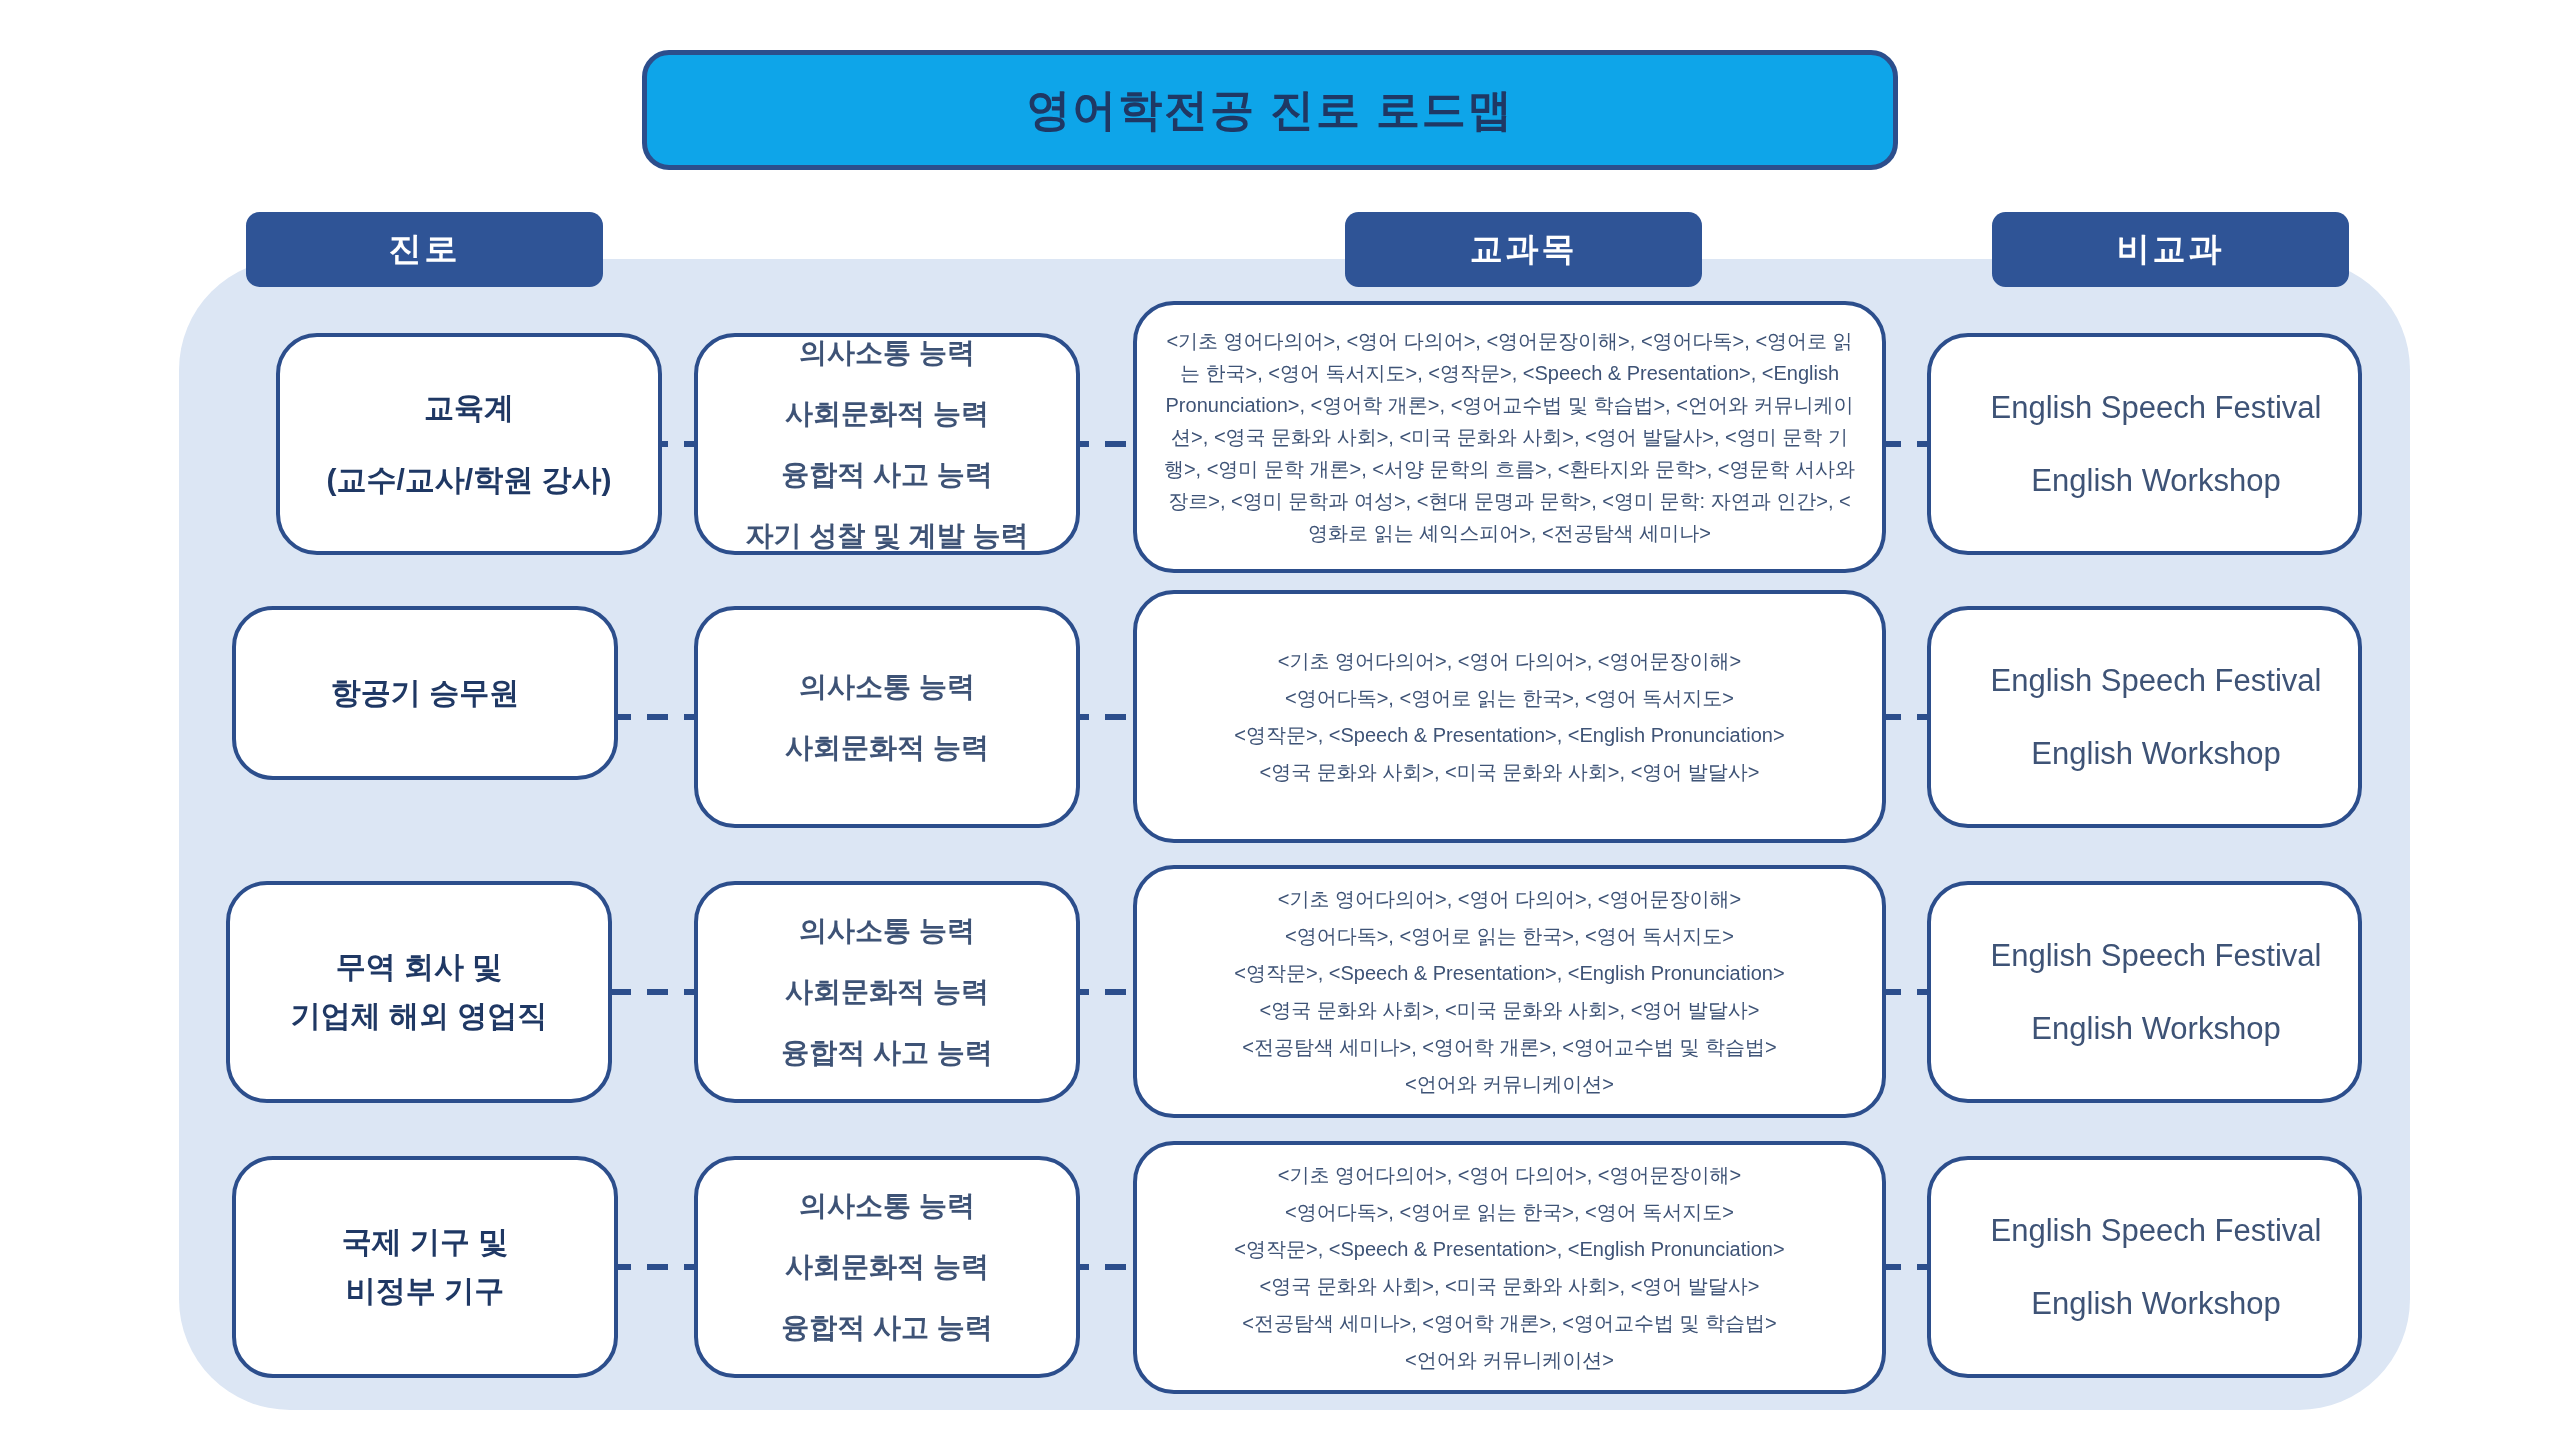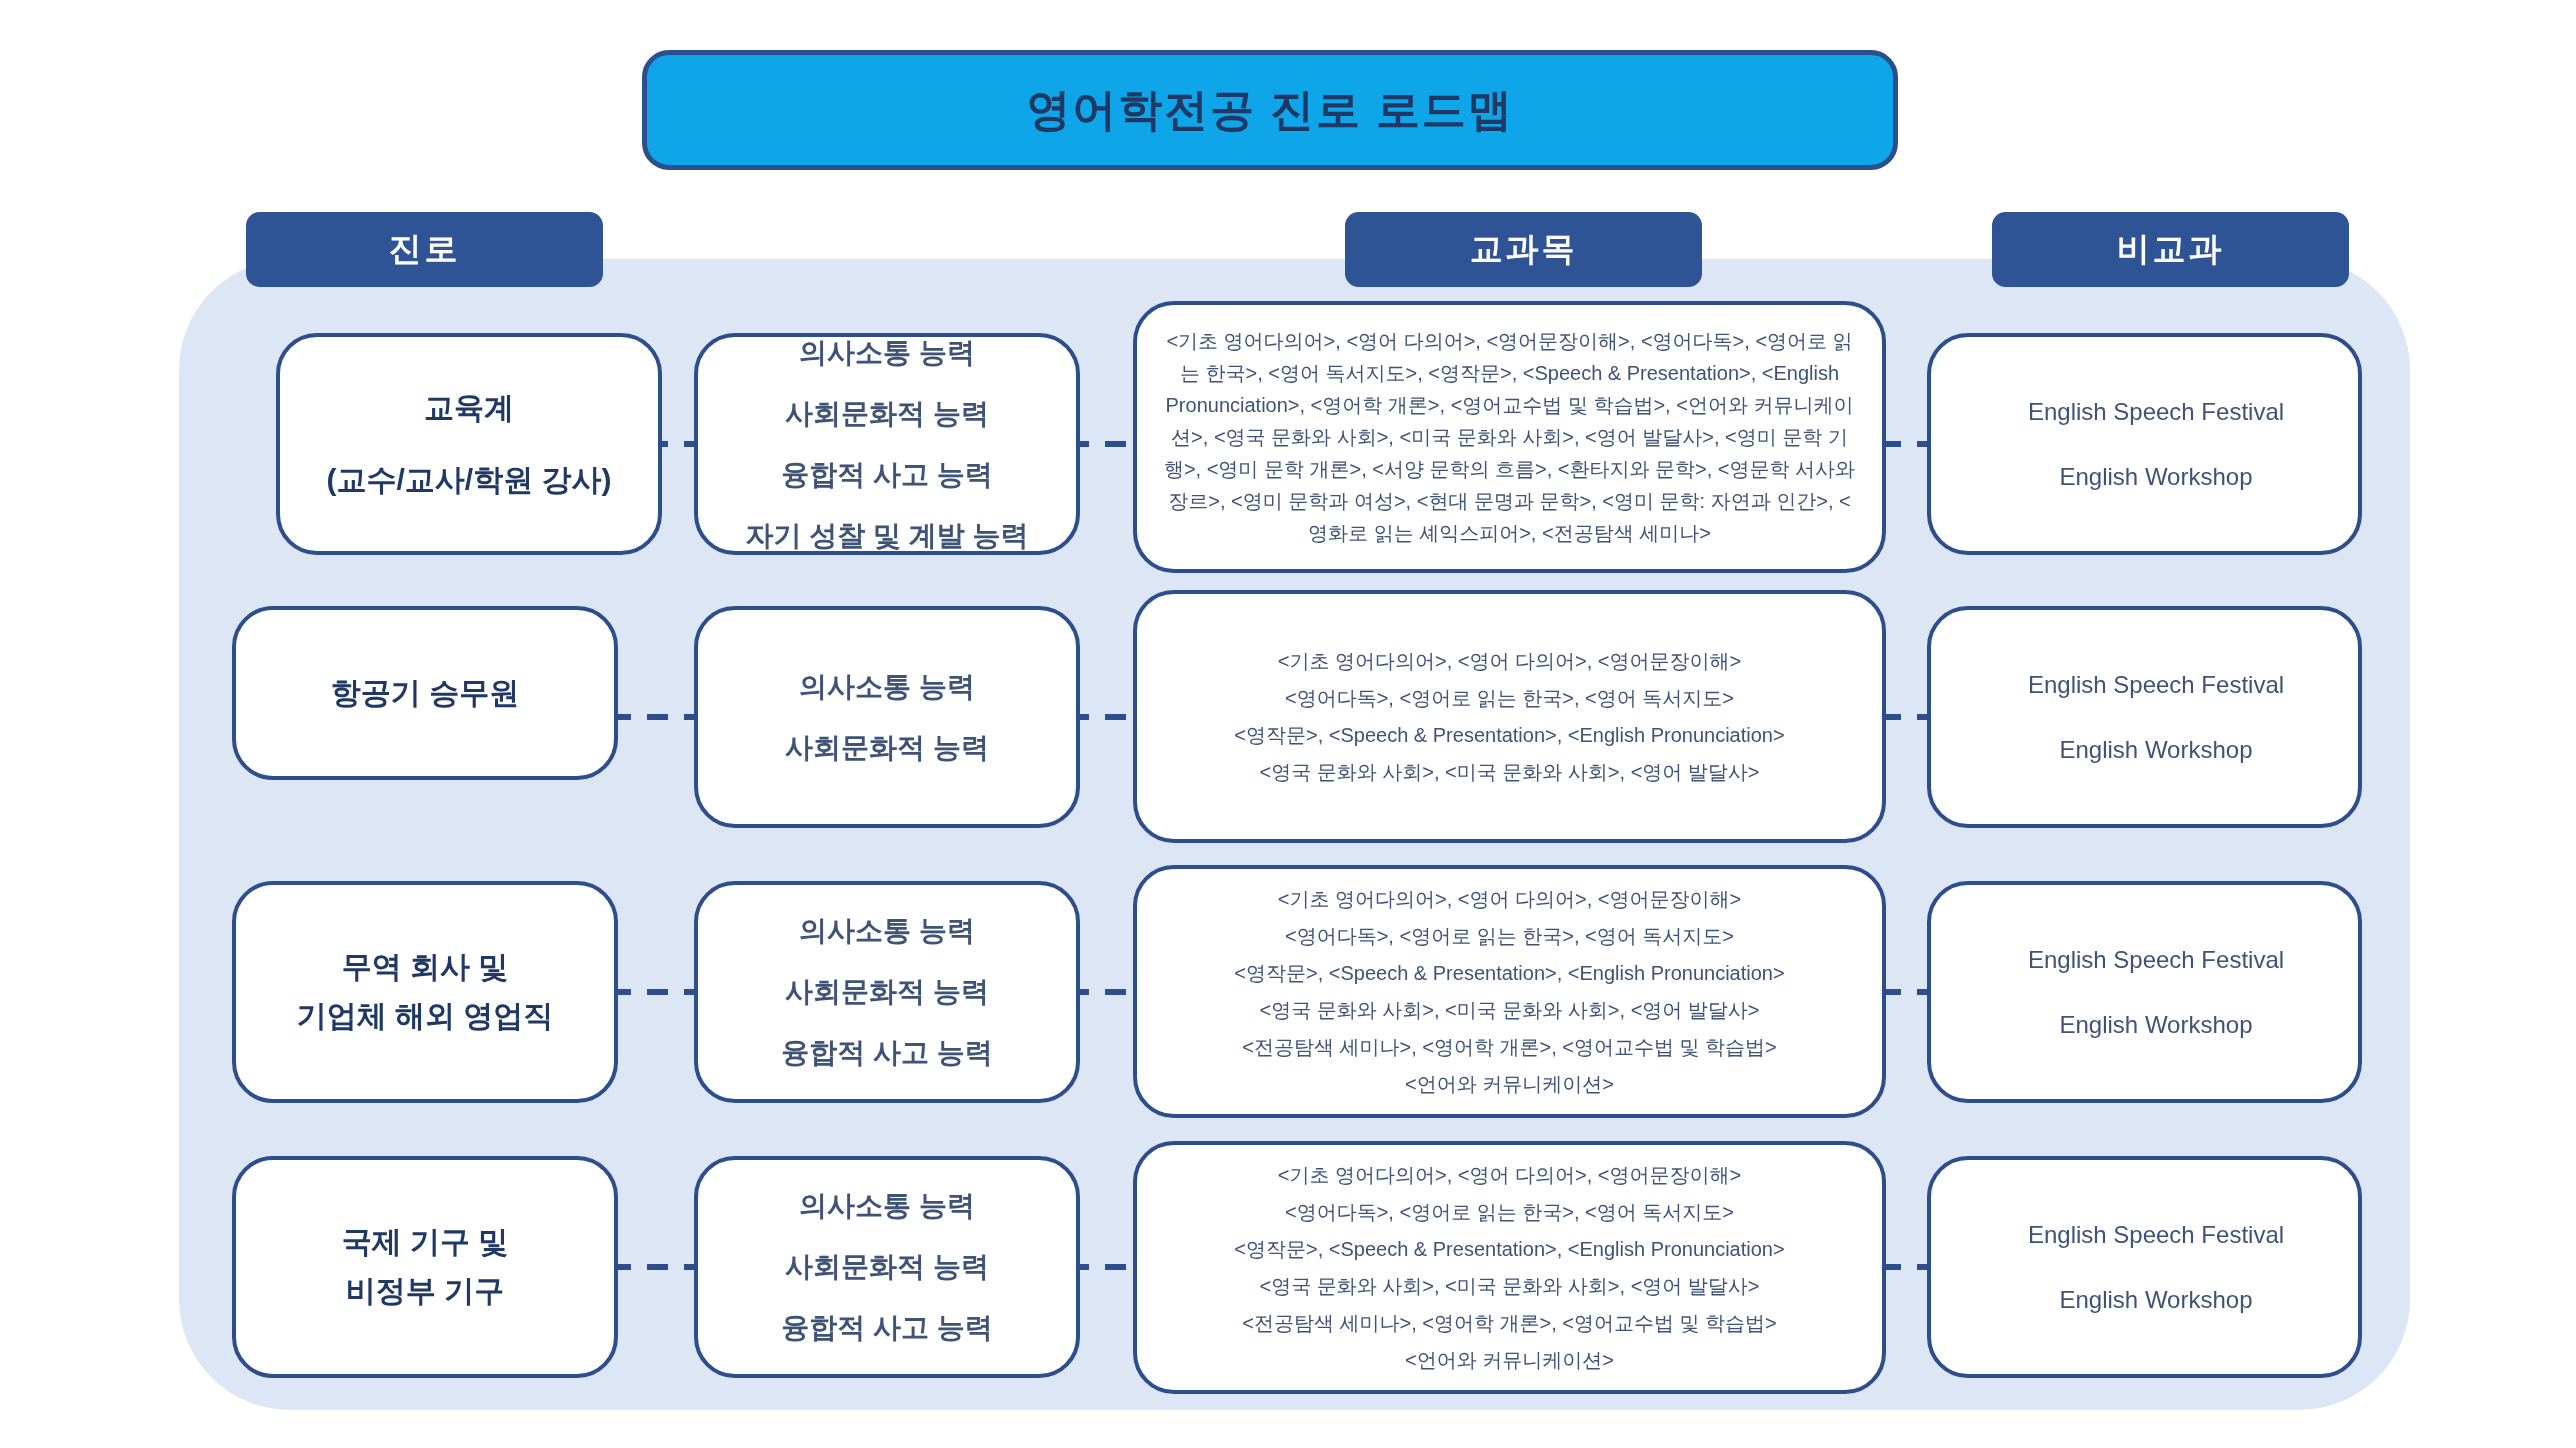--- a/index.html
+++ b/index.html
@@ -35,21 +35,21 @@
     text-align:center;
   }
   .career-box{font-size:30px;font-weight:bold;color:var(--textDark,#1f3864);}
   .career-lines{display:flex;flex-direction:column;gap:7.7px;}
   .career-lines.spread{gap:31px;}
   .comp-box{font-size:28px;color:var(--textBody,#3e5376);}
   .comp-lines{display:flex;flex-direction:column;gap:23px;font-weight:bold;}
   .course-box{font-size:20px;color:var(--textBody,#3e5376);padding:13.5px 25px;}
   .course-line{line-height:37px;}
   .course-box.paragraph .course-line{line-height:32px;}
-  .extra-box{font-size:24px;color:var(--textBody,#3e5376);padding-left:23px;}
+  .extra-box{font-size:31px;color:var(--textBody,#3e5376);padding-left:23px;}
   .extra-lines{display:flex;flex-direction:column;gap:37px;}
   .connector{
     position:absolute;height:5.8px;z-index:1;
     background:repeating-linear-gradient(90deg,var(--border,#2c4e8c) 0 21px,transparent 21px 37px);
   }
 </style>
 </head>
 <body>
 
 <div id="stage" style="--accent: #2f5496; --border: #2c4e8c; --panel: #dce6f4; --textDark: #1f3864; --textBody: #3e5376;">
@@ -109,21 +109,21 @@
       </div>
       <div class="box extra-box" style="left: 1927px; top: 606px; width: 435px; height: 222px;">
         <div class="extra-lines">
           <div class="extra-line">English Speech Festival</div>
           <div class="extra-line">English Workshop</div>
         </div>
       </div>
       <div class="connector" style="left: 610px; top: 714px; width: 91px; height: 5.8px;"></div>
       <div class="connector" style="left: 1068px; top: 714px; width: 71px; height: 5.8px;"></div>
       <div class="connector" style="left: 1880px; top: 714px; width: 54px; height: 5.8px;"></div>
-      <div class="box career-box" style="left: 232px; top: 881px; width: 386px; height: 222px;">
+      <div class="box career-box" style="left: 226px; top: 881px; width: 386px; height: 222px;">
         <div class="career-lines">
           <div class="career-line">무역 회사 및</div>
           <div class="career-line">기업체 해외 영업직</div>
         </div>
       </div>
       <div class="box comp-box" style="left: 694px; top: 881px; width: 386px; height: 222px;">
         <div class="comp-lines">
           <div class="comp-line">의사소통 능력</div>
           <div class="comp-line">사회문화적 능력</div>
           <div class="comp-line">융합적 사고 능력</div>

